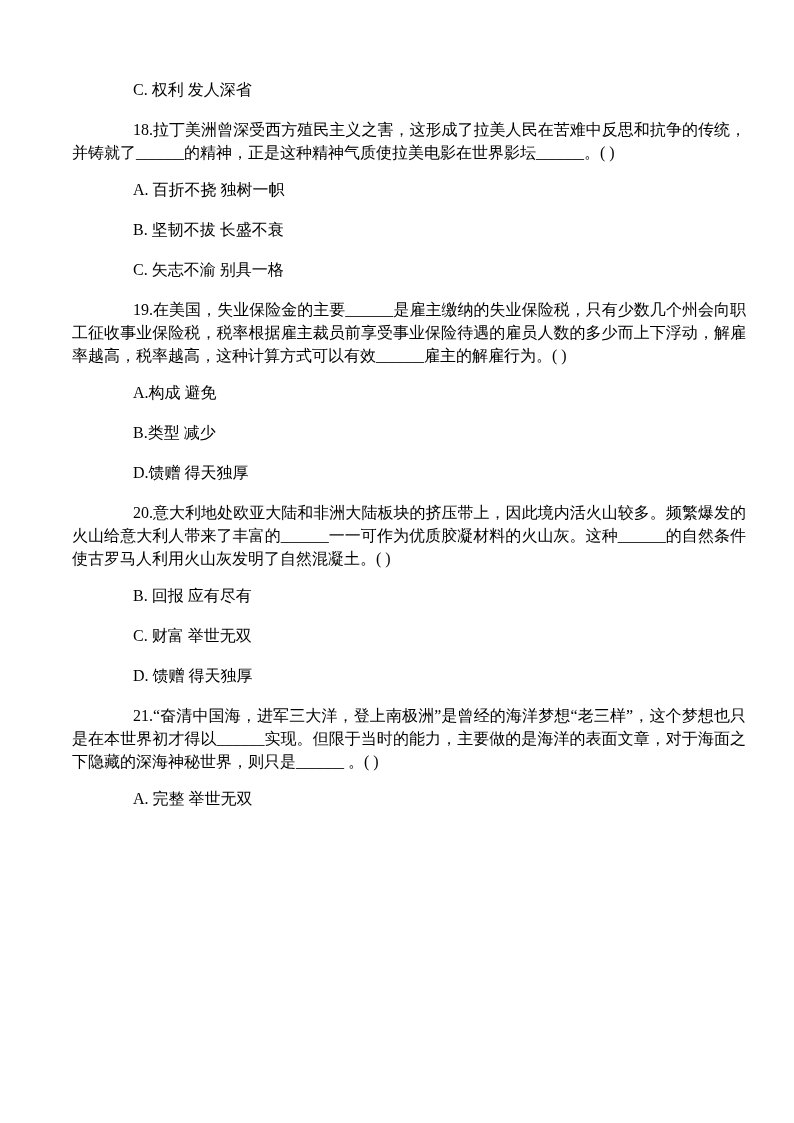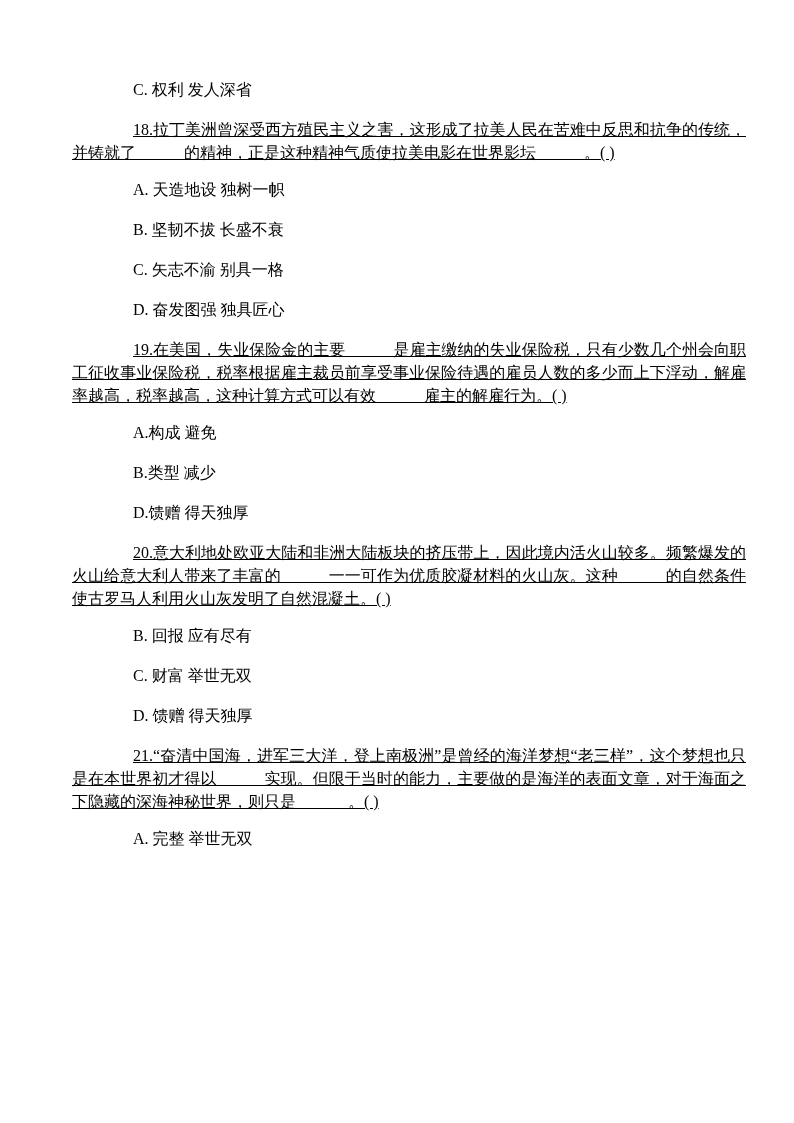--- a/index.html
+++ b/index.html
@@ -20,41 +20,39 @@
     color: #000000;
     overflow: hidden;
   }
   .para {
     line-height: 23px;
     margin: 0 0 14px 0;
     text-indent: 61px;
     text-align: justify;
     word-break: break-all;
     overflow-wrap: break-word;
-    text-decoration: underline;
   }
   .opt {
     line-height: 23px;
     margin: 0 0 17px 0;
     text-indent: 61px;
     white-space: nowrap;
   }
 </style>
 </head>
 <body>
 
 <div class="page">
 
   <div class="opt">C. 权利 发人深省</div>
 
   <div class="para">18.拉丁美洲曾深受西方殖民主义之害，这形成了拉美人民在苦难中反思和抗争的传统，并铸就了______的精神，正是这种精神气质使拉美电影在世界影坛______。( )</div>
-  <div class="opt">A. 天造地设 独树一帜</div>
+  <div class="opt">A. 百折不挠 独树一帜</div>
   <div class="opt">B. 坚韧不拔 长盛不衰</div>
   <div class="opt">C. 矢志不渝 别具一格</div>
-  <div class="opt">D. 奋发图强 独具匠心</div>
 
   <div class="para">19.在美国，失业保险金的主要______是雇主缴纳的失业保险税，只有少数几个州会向职工征收事业保险税，税率根据雇主裁员前享受事业保险待遇的雇员人数的多少而上下浮动，解雇率越高，税率越高，这种计算方式可以有效______雇主的解雇行为。( )</div>
   <div class="opt">A.构成 避免</div>
   <div class="opt">B.类型 减少</div>
   <div class="opt">D.馈赠 得天独厚</div>
 
   <div class="para">20.意大利地处欧亚大陆和非洲大陆板块的挤压带上，因此境内活火山较多。频繁爆发的火山给意大利人带来了丰富的______一一可作为优质胶凝材料的火山灰。这种______的自然条件使古罗马人利用火山灰发明了自然混凝土。( )</div>
   <div class="opt">B. 回报 应有尽有</div>
   <div class="opt">C. 财富 举世无双</div>
   <div class="opt">D. 馈赠 得天独厚</div>

